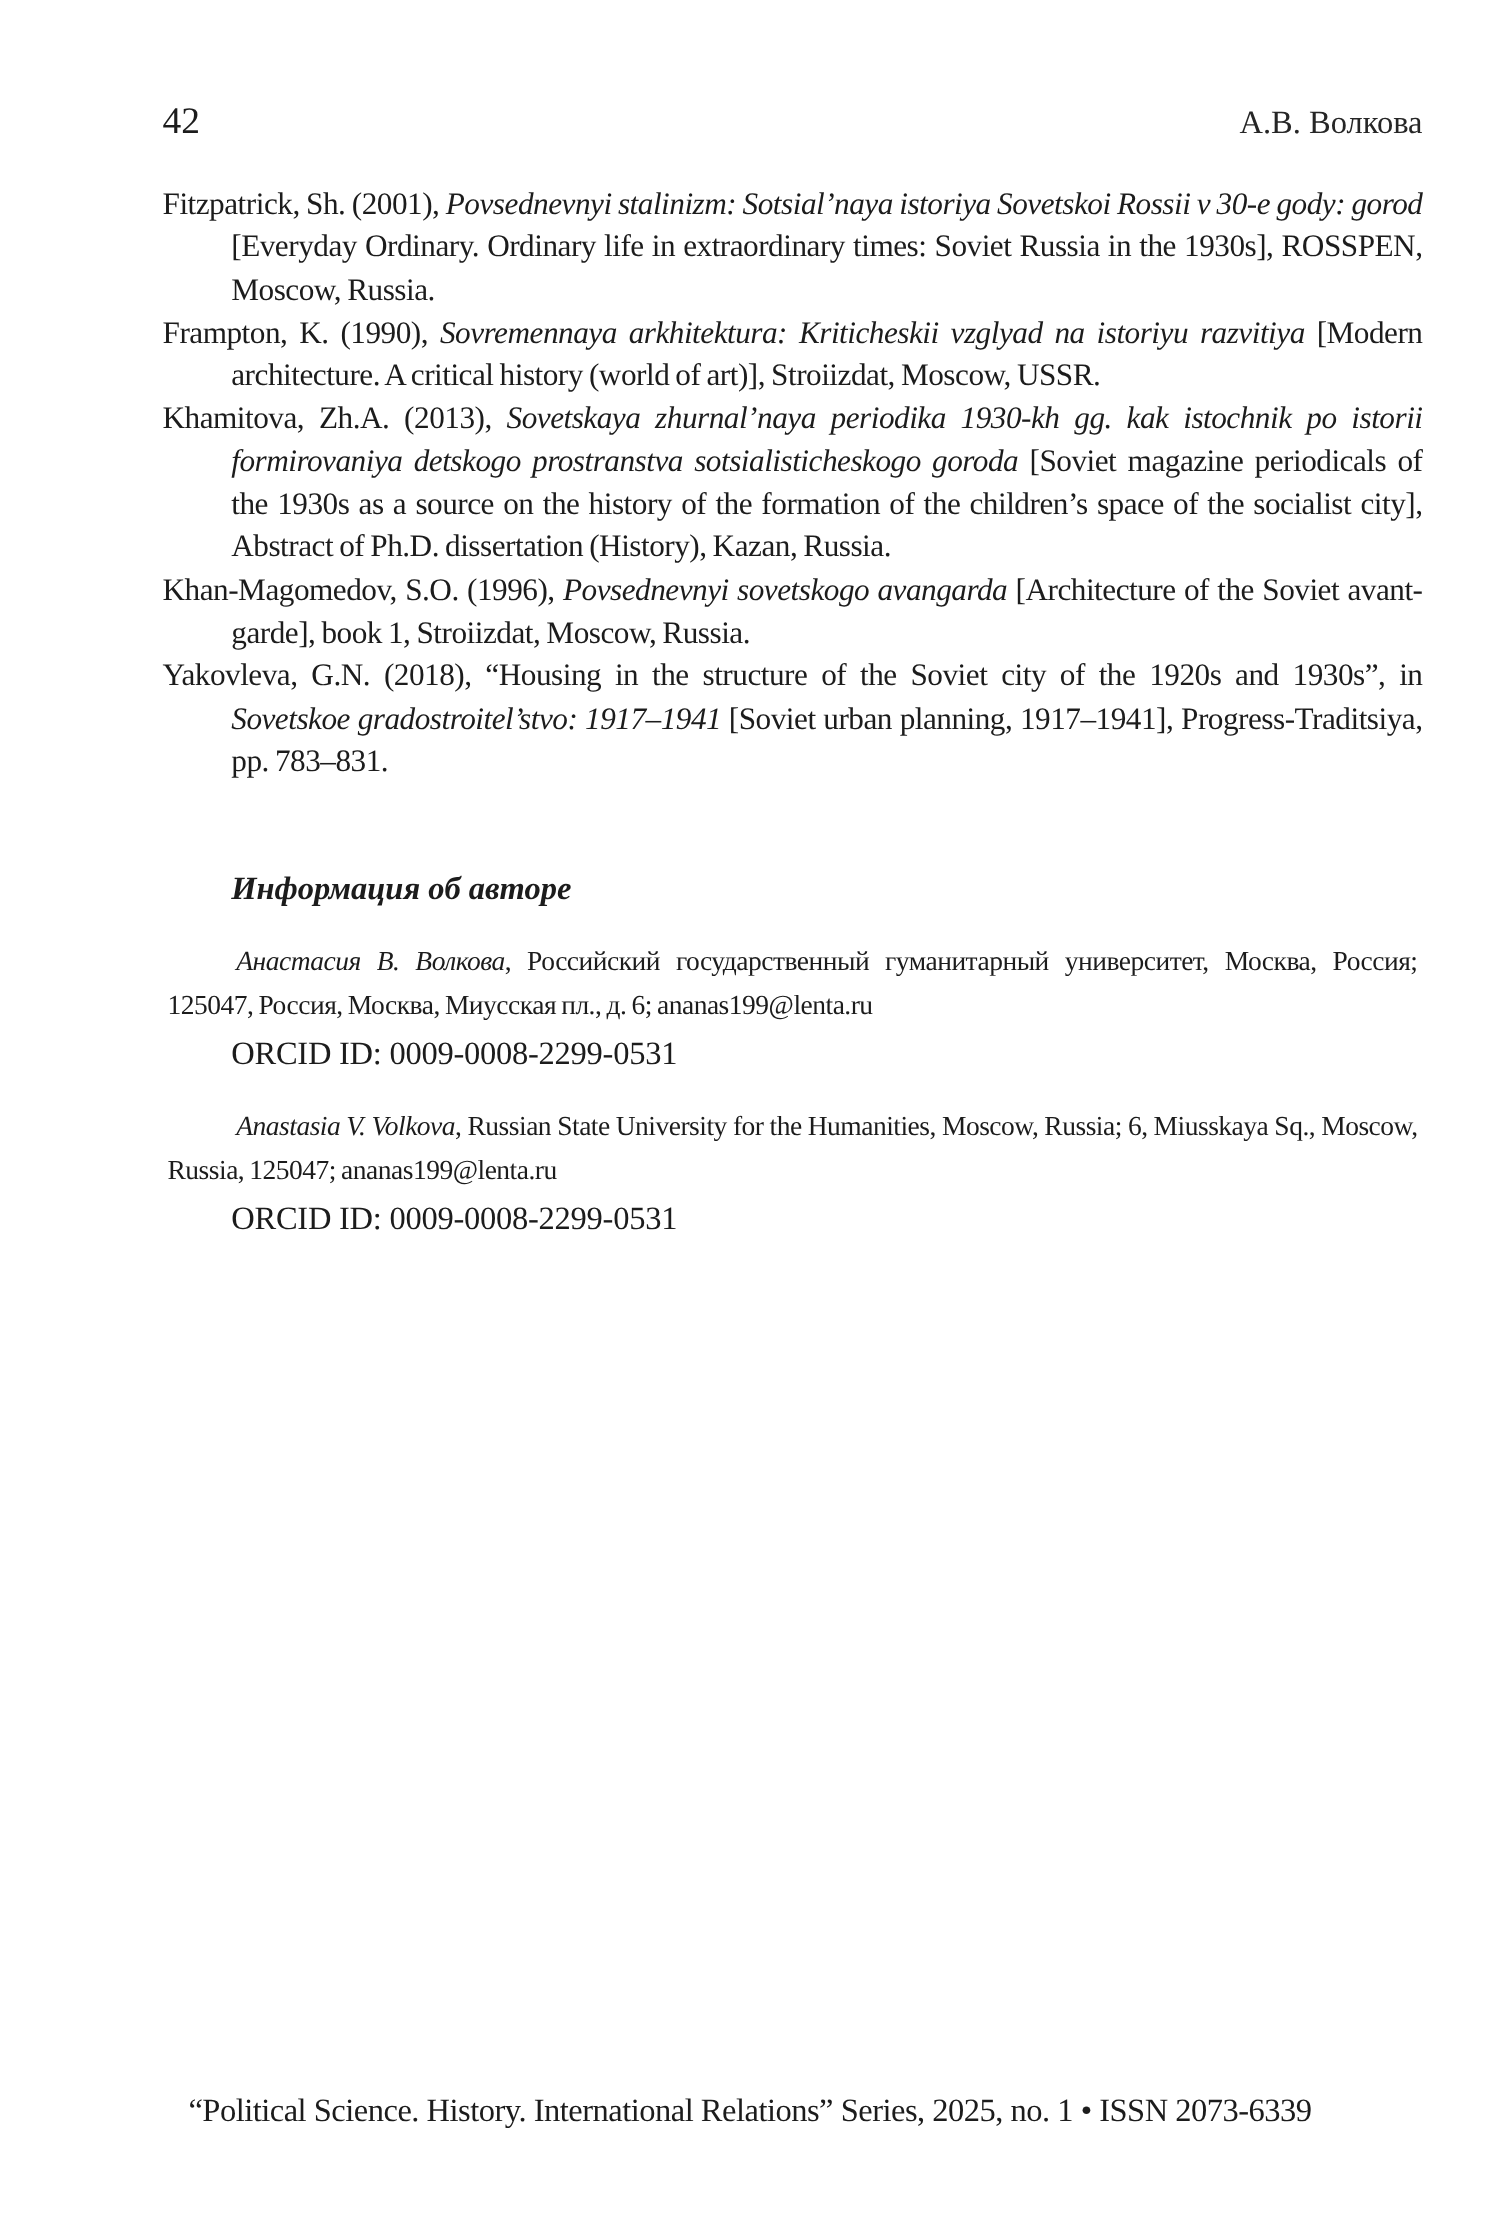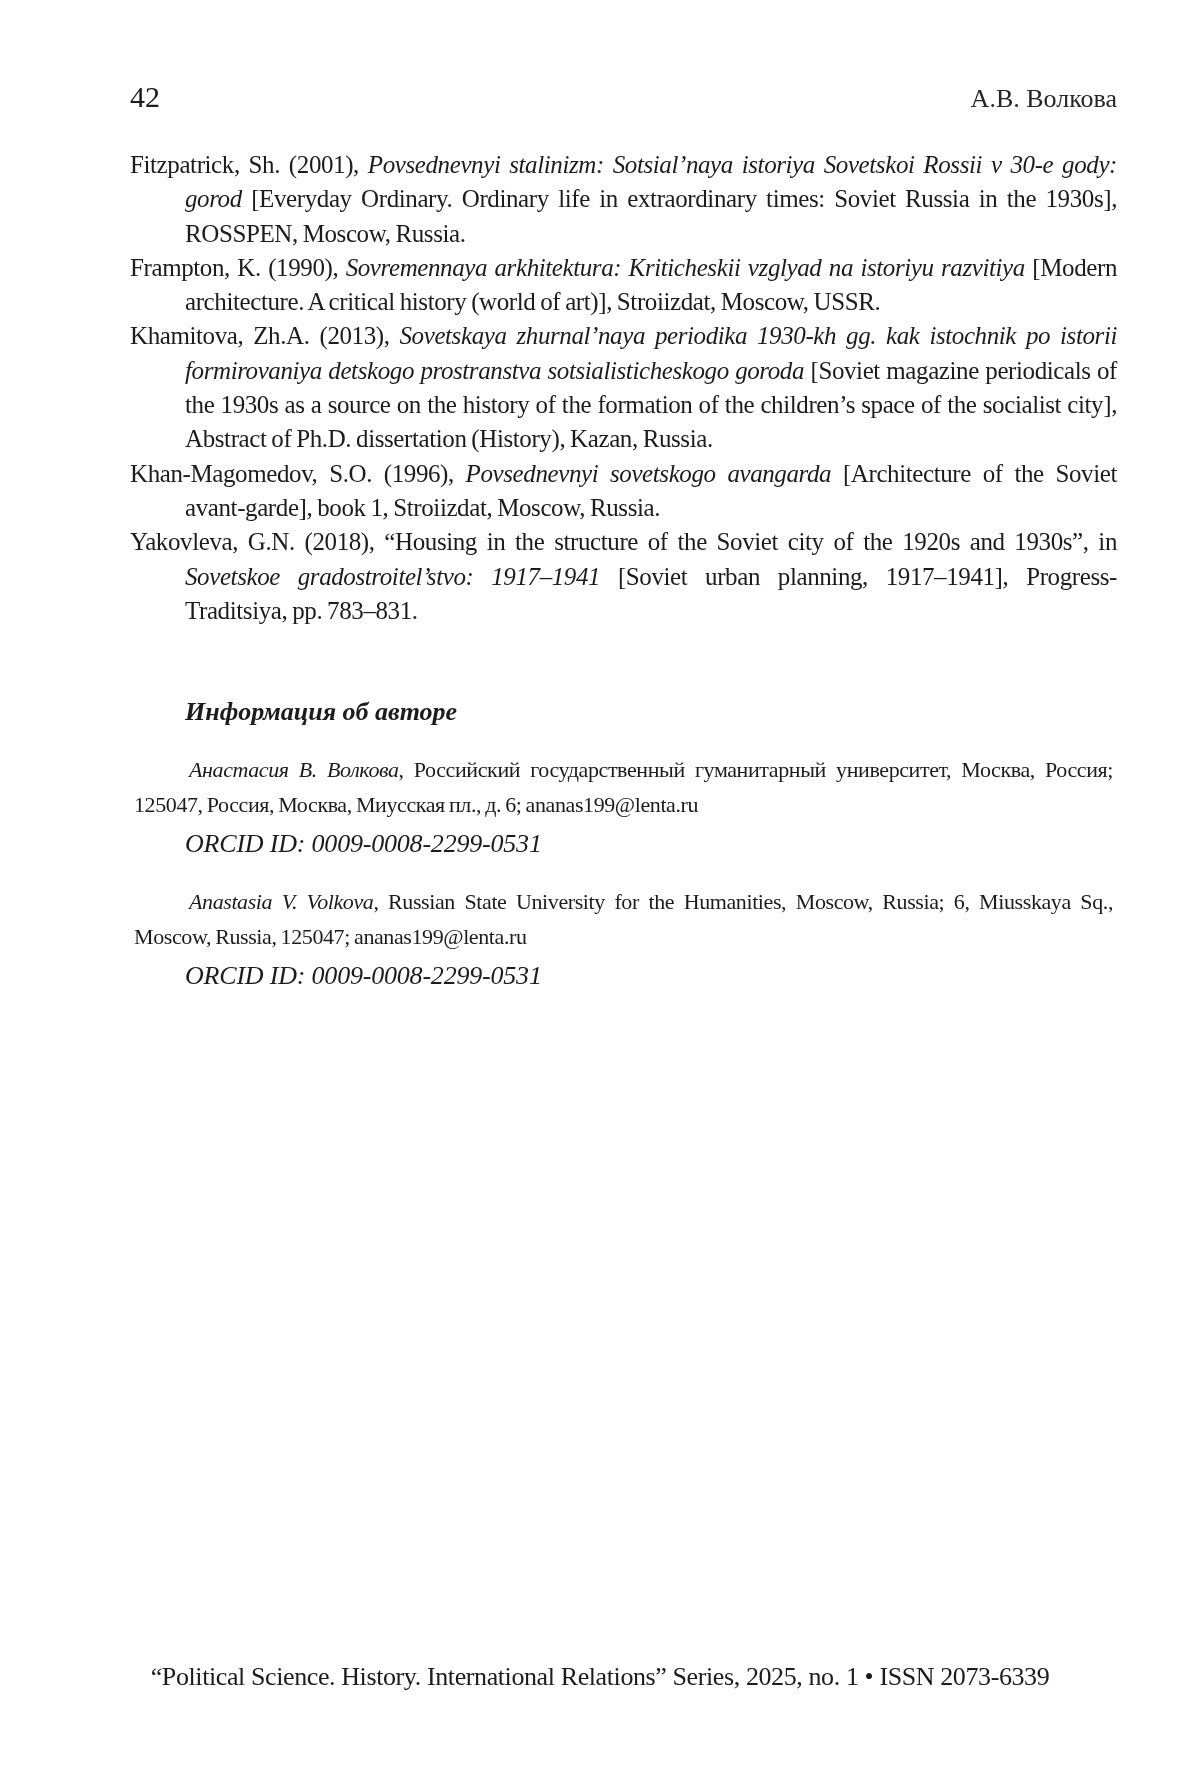--- a/index.html
+++ b/index.html
@@ -8,21 +8,21 @@
     background: #ffffff;
     color: #1c1c1c;
     font-family: "Liberation Serif", serif;
   }
   .page {
     position: relative;
     width: 1200px; height: 1780px;
     overflow: hidden;
   }
   .content {
-    padding: 0 83px 0 130px;
+    padding: 0 62px 0 130px;
   }
   .page-header {
     display: flex;
     justify-content: space-between;
     align-items: baseline;
     margin-top: 80px;
   }
   .page-num {
     font-size: 30px;
     line-height: 34px;
@@ -64,27 +64,26 @@
     text-indent: 55px;
     letter-spacing: -0.4px;
     word-spacing: -1px;
   }
   .orcid-line {
     margin: 0;
     font-size: 26px;
     line-height: 35px;
     text-indent: 55px;
     letter-spacing: -0.2px;
-    font-style: italic;
   }
   .en-heading { margin-top: 60px; }
   .page-footer {
     position: absolute;
     left: 0; right: 0;
-    bottom: 86px;
+    bottom: 74px;
     text-align: center;
     font-size: 26px;
     line-height: 35px;
     letter-spacing: -0.4px;
     color: #1c1c1c;
   }
 </style>
 </head>
 <body>
 

